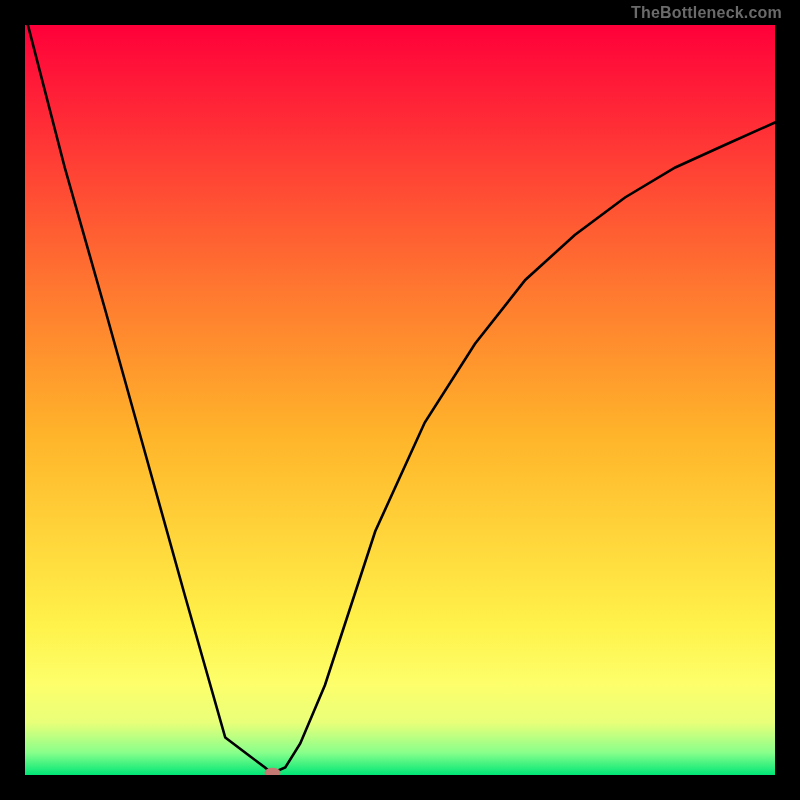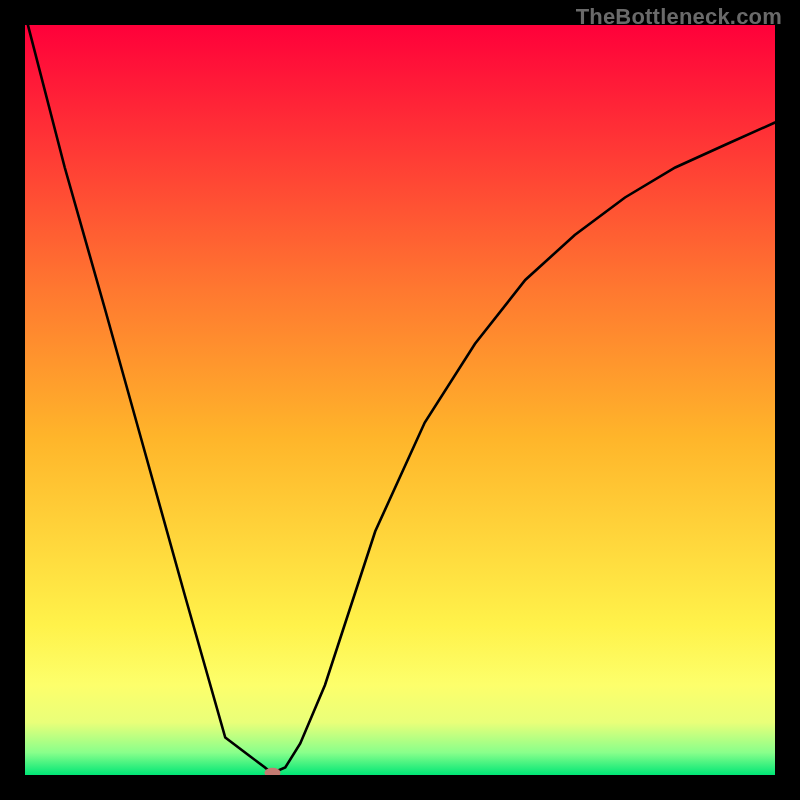--- a/index.html
+++ b/index.html
@@ -8,21 +8,21 @@
     position: relative;
     width: 800px;
     height: 800px;
     background: #000;
   }
   .watermark {
     position: absolute;
     top: 4px;
     right: 18px;
     font-family: Arial, Helvetica, sans-serif;
-    font-size: 22px;
+    font-size: 16px;
     font-weight: 600;
     color: #6a6a6a;
     letter-spacing: 0.2px;
   }
   
   .plot {
     position: absolute;
     left: 25px;
     top: 25px;
     width: 750px;

